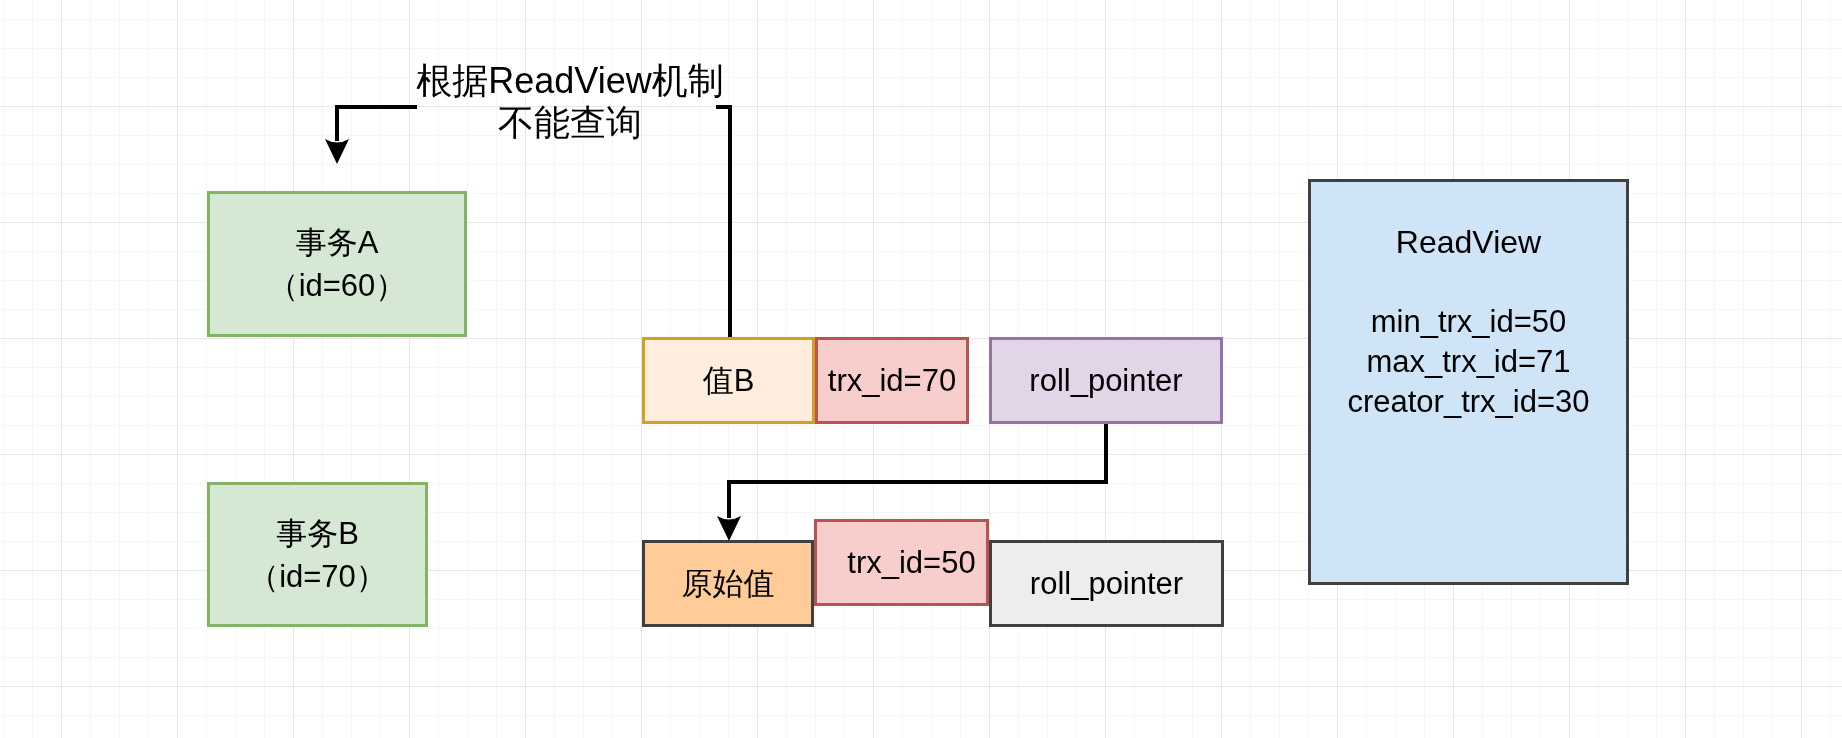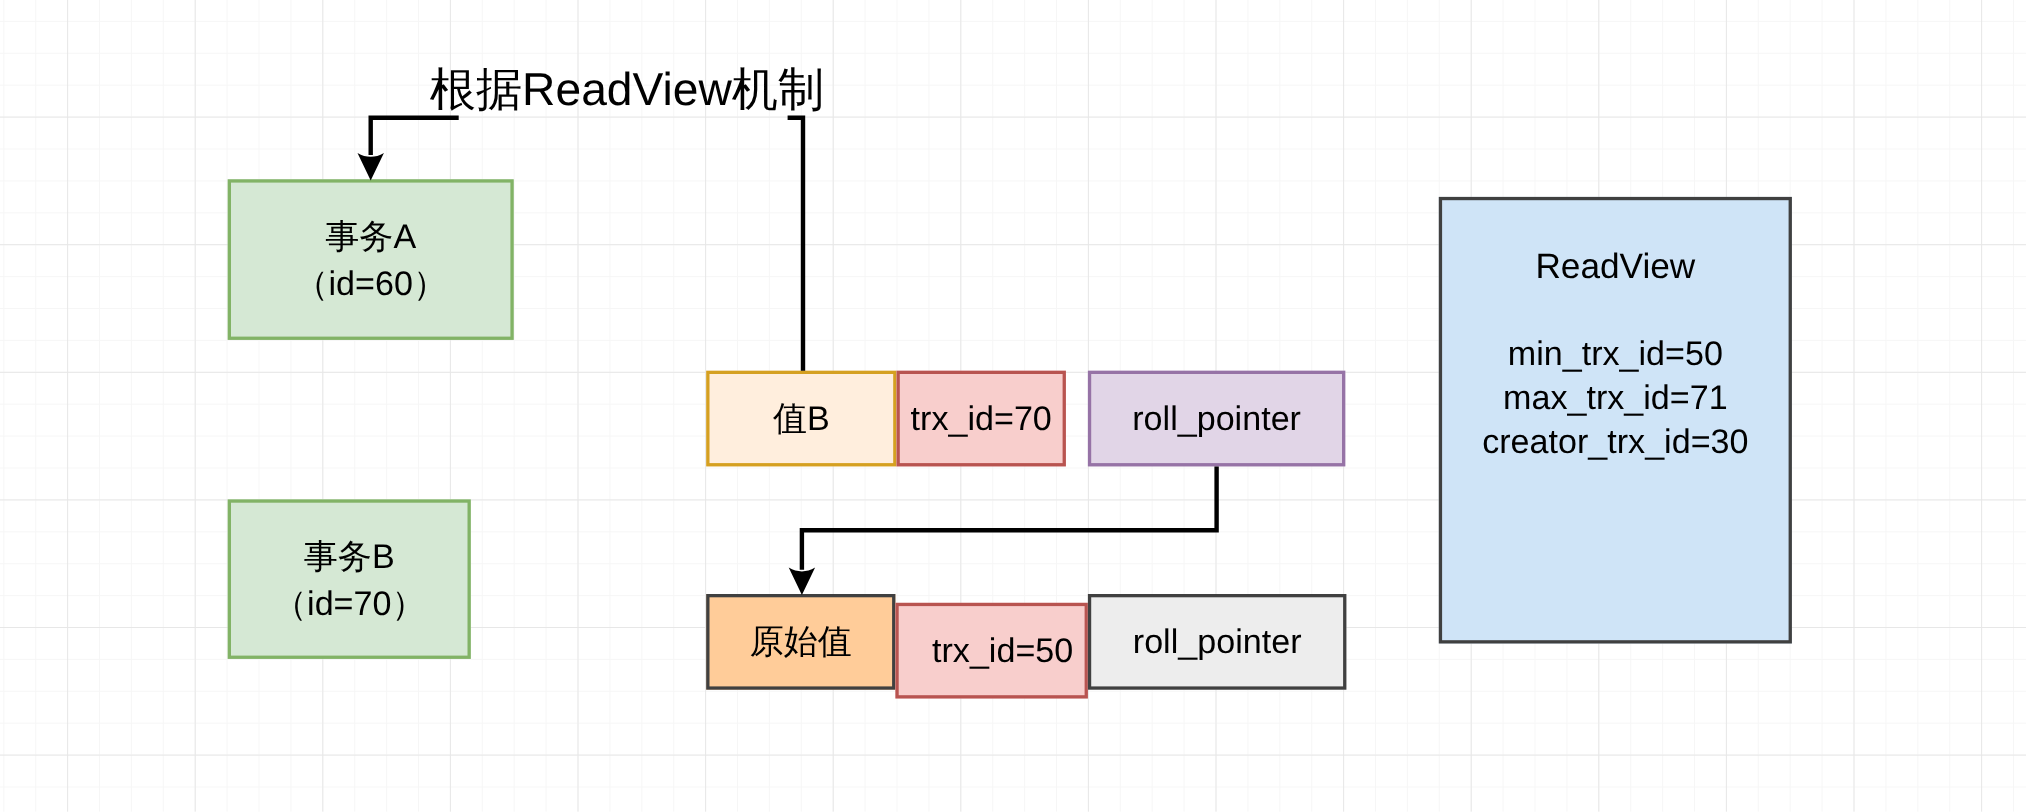--- a/index.html
+++ b/index.html
@@ -30,20 +30,21 @@
     align-items: center;
     justify-content: center;
     text-align: center;
     font-size: 31px;
     line-height: 43px;
   }
 
   .green-box {
     background: #d5e8d4;
     border: 3px solid #82b366;
+    margin-top: 28px;
   }
 
   .cell {
     position: absolute;
     display: flex;
     align-items: center;
     justify-content: center;
     text-align: center;
     font-size: 31px;
     height: 87px;
@@ -67,59 +68,60 @@
     line-height: 40px;
     padding-top: 40px;
   }
   #readview-box .rv-title { font-size: 32px; margin-bottom: 40px; }
 
   #annotation {
     position: absolute;
     left: 380px; top: 60px;
     width: 380px;
     text-align: center;
-    font-size: 42px;
+    font-size: 36px;
     line-height: 42px;
   }
 
   #connector-layer {
     position: absolute;
     left: 0; top: 0;
     width: 1842px; height: 738px;
     pointer-events: none;
   }
 </style>
 </head>
 <body>
 
 <div id="canvas">
 
   <div id="annotation">
     <div>根据ReadView机制</div>
+    <div>不能查询</div>
   </div>
 
   <div class="box green-box" style="left:207px; top:163px; width:260px; height:146px;">
     <div>事务A</div>
     <div>（id=60）</div>
   </div>
 
   <div class="box green-box" style="left:207px; top:454px; width:221px; height:145px;">
     <div>事务B</div>
     <div>（id=70）</div>
   </div>
 
   <div>
     <div class="cell cell-valueb" style="left:642px; top:337px; width:173px;">值B</div>
     <div class="cell cell-trx70" style="left:815px; top:337px; width:154px;">trx_id=70</div>
     <div class="cell cell-rollp1" style="left:989px; top:337px; width:234px;">roll_pointer</div>
   </div>
 
   <div>
     <div class="cell cell-original" style="left:642px; top:540px; width:172px;">原始值</div>
-    <div class="cell cell-trx50" style="left:814px; top:548px; width:175px;padding-left:20px;">trx_id=50</div>
+    <div class="cell cell-trx50" style="left:814px; top:519px; width:175px;padding-left:20px;">trx_id=50</div>
     <div class="cell cell-rollp2" style="left:989px; top:540px; width:235px;">roll_pointer</div>
   </div>
 
   <div id="readview-box">
     <div class="rv-title">ReadView</div>
     <div>min_trx_id=50</div>
     <div>max_trx_id=71</div>
     <div>creator_trx_id=30</div>
   </div>
 

